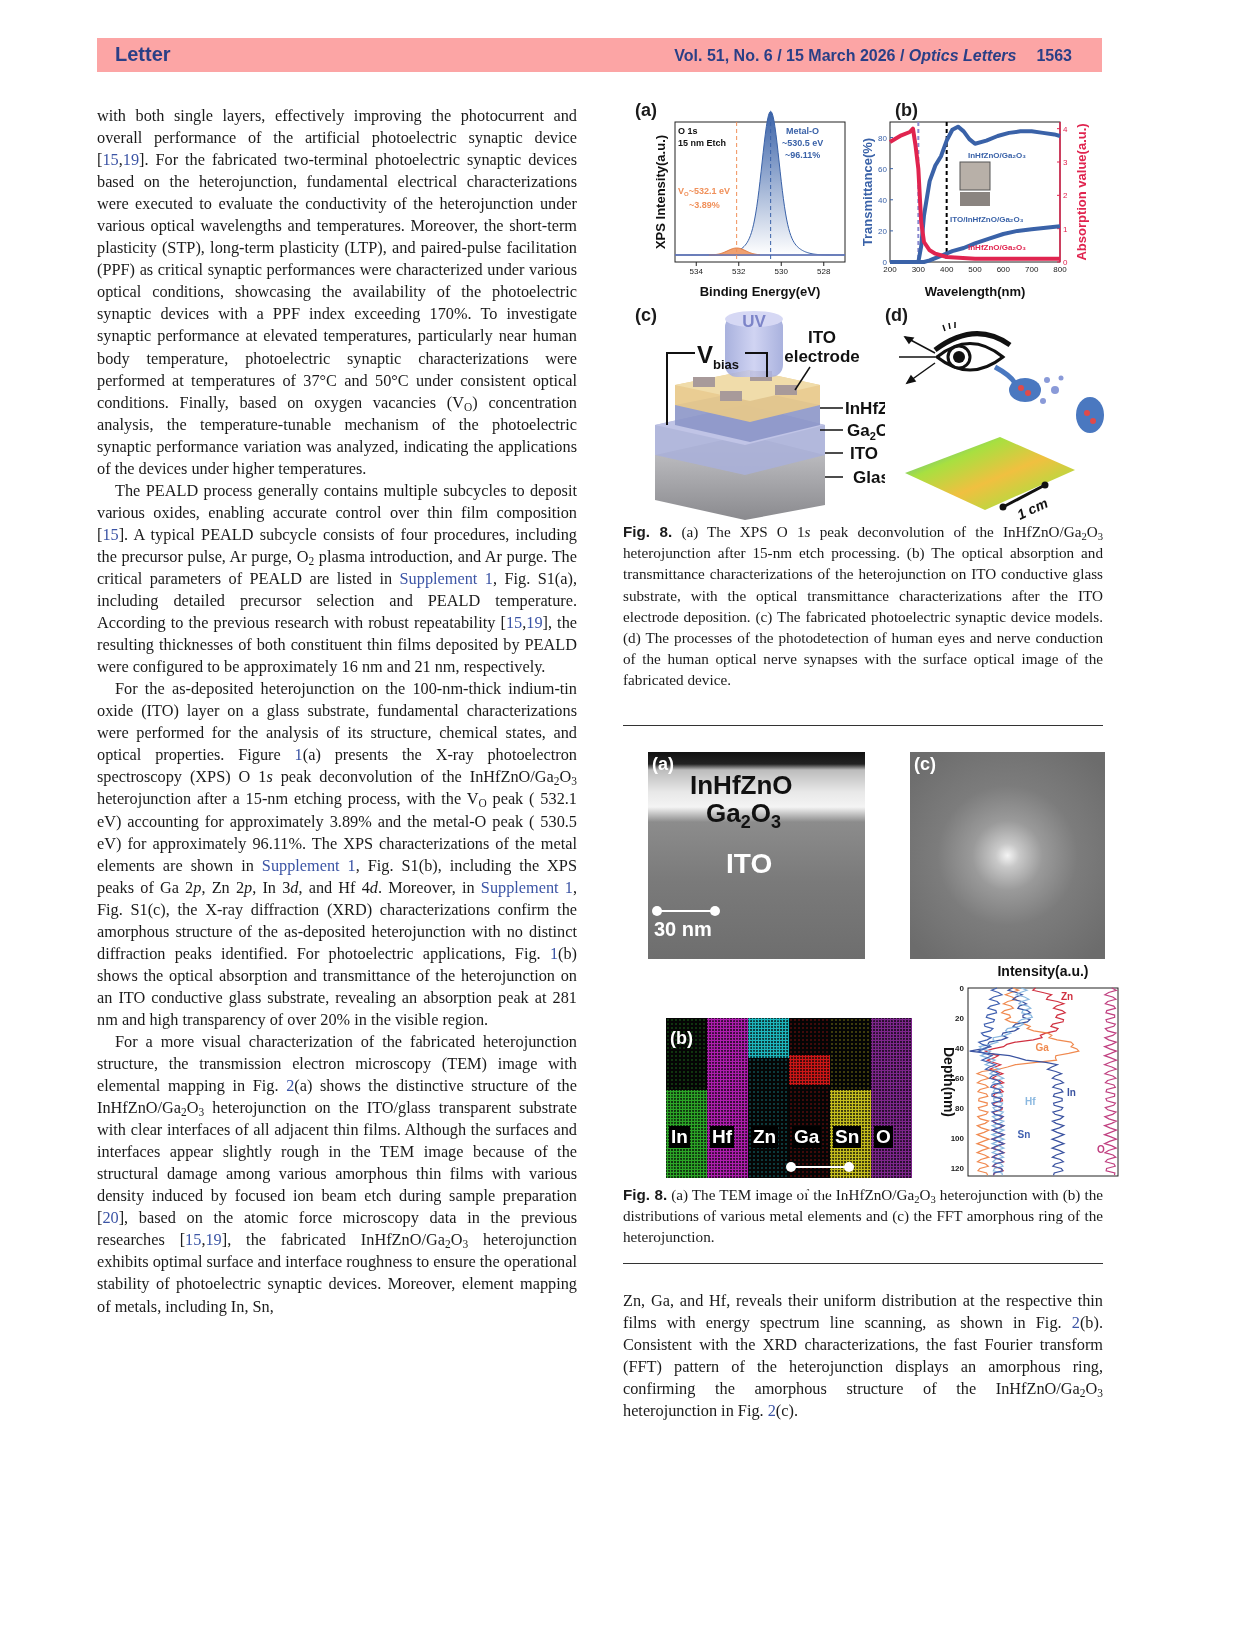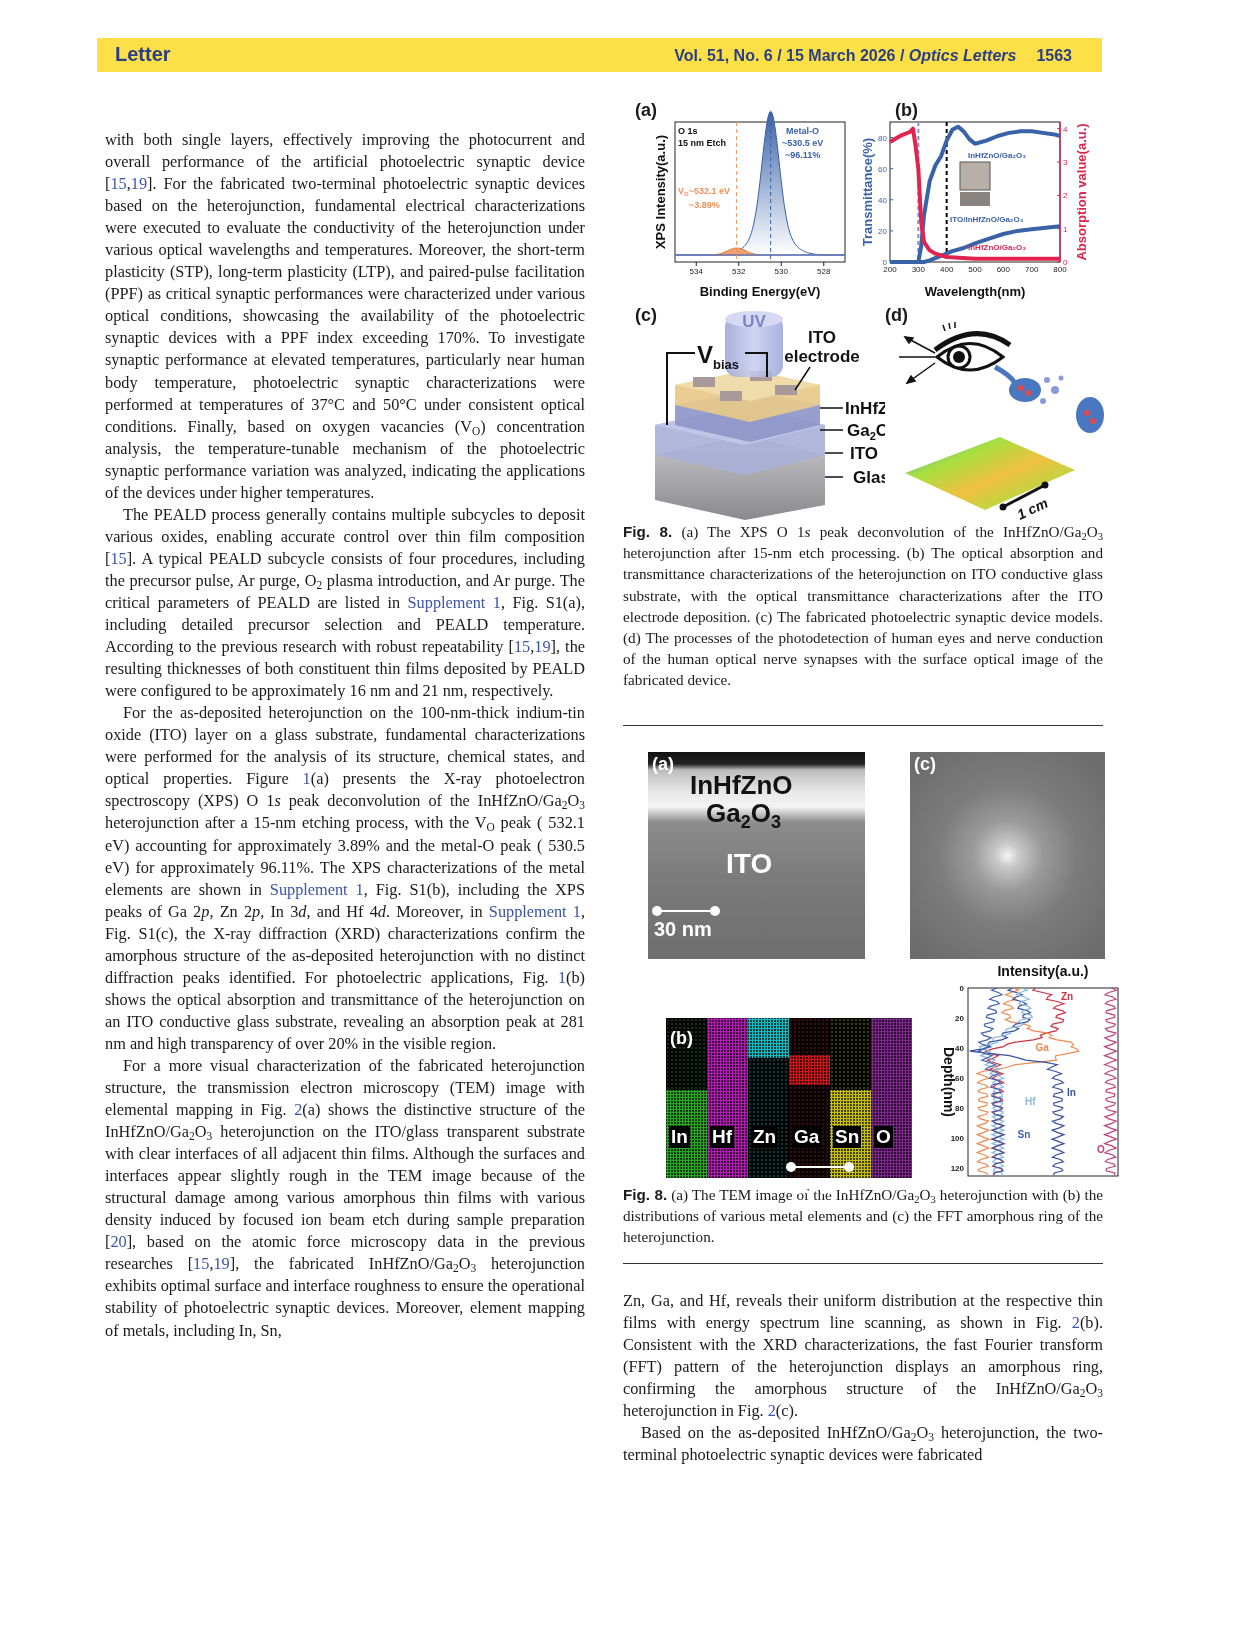--- a/index.html
+++ b/index.html
@@ -1,24 +1,24 @@
 <!DOCTYPE html>
 <html><head>
 <meta charset="utf-8">
 <style>
   html, body { margin: 0; padding: 0; background: #ffffff; }
   body { width: 1238px; height: 1632px; position: relative; overflow: hidden; font-family: "Liberation Serif", serif; color: #1a1a1a; }
-  .header { position: absolute; left: 97px; top: 38px; width: 1005px; height: 34px; background: #fde047; }
+  .header { position: absolute; left: 97px; top: 38px; width: 1005px; height: 34px; background: #fca5a5; }
   .header .left { position: absolute; left: 18px; top: 5px; font-family: "Liberation Sans", sans-serif; font-weight: bold; font-size: 20px; color: #2a3f86; }
   .header .right { position: absolute; right: 30px; top: 9px; font-family: "Liberation Sans", sans-serif; font-weight: bold; font-size: 16px; color: #2a3f86; }
   .header .right .j { font-style: italic; }
   .header .right .pg { margin-left: 20px; }
 
   .col { position: absolute; font-size: 16.3px; line-height: 22.05px; text-align: justify; }
-  .col.left { left: 105px; top: 105px; width: 480px; margin-top: 24px; }
+  .col.left { left: 97px; top: 105px; width: 480px; }
   .col.right { left: 623px; top: 1290px; width: 480px; }
   .col p { margin: 0; }
   .col p.ind { text-indent: 18px; }
   .lnk { color: #3b54a5; }
   sub { font-size: 70%; vertical-align: -3px; line-height: 0; }
 
   .fig { position: absolute; }
   .caption { position: absolute; font-size: 15.2px; line-height: 21.2px; text-align: justify; }
   .caption .lab { font-family: "Liberation Sans", sans-serif; font-weight: bold; }
   .rule { position: absolute; left: 623px; width: 480px; height: 1px; background: #333; }
@@ -36,21 +36,20 @@
 
 <div class="col left" id="leftcol">
     <p class="">with both single layers, effectively improving the photocurrent and overall performance of the artificial photoelectric synaptic device [<span class="lnk">15</span>,<span class="lnk">19</span>]. For the fabricated two-terminal photoelectric synaptic devices based on the heterojunction, fundamental electrical characterizations were executed to evaluate the conductivity of the heterojunction under various optical wavelengths and temperatures. Moreover, the short-term plasticity (STP), long-term plasticity (LTP), and paired-pulse facilitation (PPF) as critical synaptic performances were characterized under various optical conditions, showcasing the availability of the photoelectric synaptic devices with a PPF index exceeding 170%. To investigate synaptic performance at elevated temperatures, particularly near human body temperature, photoelectric synaptic characterizations were performed at temperatures of 37°C and 50°C under consistent optical conditions. Finally, based on oxygen vacancies (V<sub>O</sub>) concentration analysis, the temperature-tunable mechanism of the photoelectric synaptic performance variation was analyzed, indicating the applications of the devices under higher temperatures.</p>
     <p class="ind">The PEALD process generally contains multiple subcycles to deposit various oxides, enabling accurate control over thin film composition [<span class="lnk">15</span>]. A typical PEALD subcycle consists of four procedures, including the precursor pulse, Ar purge, O<sub>2</sub> plasma introduction, and Ar purge. The critical parameters of PEALD are listed in <span class="lnk">Supplement 1</span>, Fig. S1(a), including detailed precursor selection and PEALD temperature. According to the previous research with robust repeatability [<span class="lnk">15</span>,<span class="lnk">19</span>], the resulting thicknesses of both constituent thin films deposited by PEALD were configured to be approximately 16 nm and 21 nm, respectively.</p>
     <p class="ind">For the as-deposited heterojunction on the 100-nm-thick indium-tin oxide (ITO) layer on a glass substrate, fundamental characterizations were performed for the analysis of its structure, chemical states, and optical properties. Figure <span class="lnk">1</span>(a) presents the X-ray photoelectron spectroscopy (XPS) O 1<i>s</i> peak deconvolution of the InHfZnO/Ga<sub>2</sub>O<sub>3</sub> heterojunction after a 15-nm etching process, with the V<sub>O</sub> peak ( 532.1 eV) accounting for approximately 3.89% and the metal-O peak ( 530.5 eV) for approximately 96.11%. The XPS characterizations of the metal elements are shown in <span class="lnk">Supplement 1</span>, Fig. S1(b), including the XPS peaks of Ga 2<i>p</i>, Zn 2<i>p</i>, In 3<i>d</i>, and Hf 4<i>d</i>. Moreover, in <span class="lnk">Supplement 1</span>, Fig. S1(c), the X-ray diffraction (XRD) characterizations confirm the amorphous structure of the as-deposited heterojunction with no distinct diffraction peaks identified. For photoelectric applications, Fig. <span class="lnk">1</span>(b) shows the optical absorption and transmittance of the heterojunction on an ITO conductive glass substrate, revealing an absorption peak at 281 nm and high transparency of over 20% in the visible region.</p>
     <p class="ind">For a more visual characterization of the fabricated heterojunction structure, the transmission electron microscopy (TEM) image with elemental mapping in Fig. <span class="lnk">2</span>(a) shows the distinctive structure of the InHfZnO/Ga<sub>2</sub>O<sub>3</sub> heterojunction on the ITO/glass transparent substrate with clear interfaces of all adjacent thin films. Although the surfaces and interfaces appear slightly rough in the TEM image because of the structural damage among various amorphous thin films with various density induced by focused ion beam etch during sample preparation [<span class="lnk">20</span>], based on the atomic force microscopy data in the previous researches [<span class="lnk">15</span>,<span class="lnk">19</span>], the fabricated InHfZnO/Ga<sub>2</sub>O<sub>3</sub> heterojunction exhibits optimal surface and interface roughness to ensure the operational stability of photoelectric synaptic devices. Moreover, element mapping of metals, including In, Sn,</p>
   </div>
 
 <div class="col right" id="rightcol">
     <p class="">Zn, Ga, and Hf, reveals their uniform distribution at the respective thin films with energy spectrum line scanning, as shown in Fig. <span class="lnk">2</span>(b). Consistent with the XRD characterizations, the fast Fourier transform (FFT) pattern of the heterojunction displays an amorphous ring, confirming the amorphous structure of the InHfZnO/Ga<sub>2</sub>O<sub>3</sub> heterojunction in Fig. <span class="lnk">2</span>(c).</p>
-    <p class="ind">Based on the as-deposited InHfZnO/Ga<sub>2</sub>O<sub>3</sub> heterojunction, the two-terminal photoelectric synaptic devices were fabricated</p>
   </div>
 
 <div class="fig" style="left:625px; top:100px; width:225px; height:200px;">
   <span class="plabel" style="left:10px; top:0px;">(a)</span>
   <svg id="xps" width="225" height="200" style="position:absolute;left:0;top:0;">
       <rect x="50" y="22" width="170" height="140" fill="none" stroke="#222" stroke-width="1"></rect>
       <line x1="71.25" y1="162" x2="71.25" y2="166" stroke="#222"></line>
       <text x="71.25" y="174" text-anchor="middle" font-size="8" fill="#222">534</text>
       <line x1="113.75" y1="162" x2="113.75" y2="166" stroke="#222"></line>
       <text x="113.75" y="174" text-anchor="middle" font-size="8" fill="#222">532</text>

